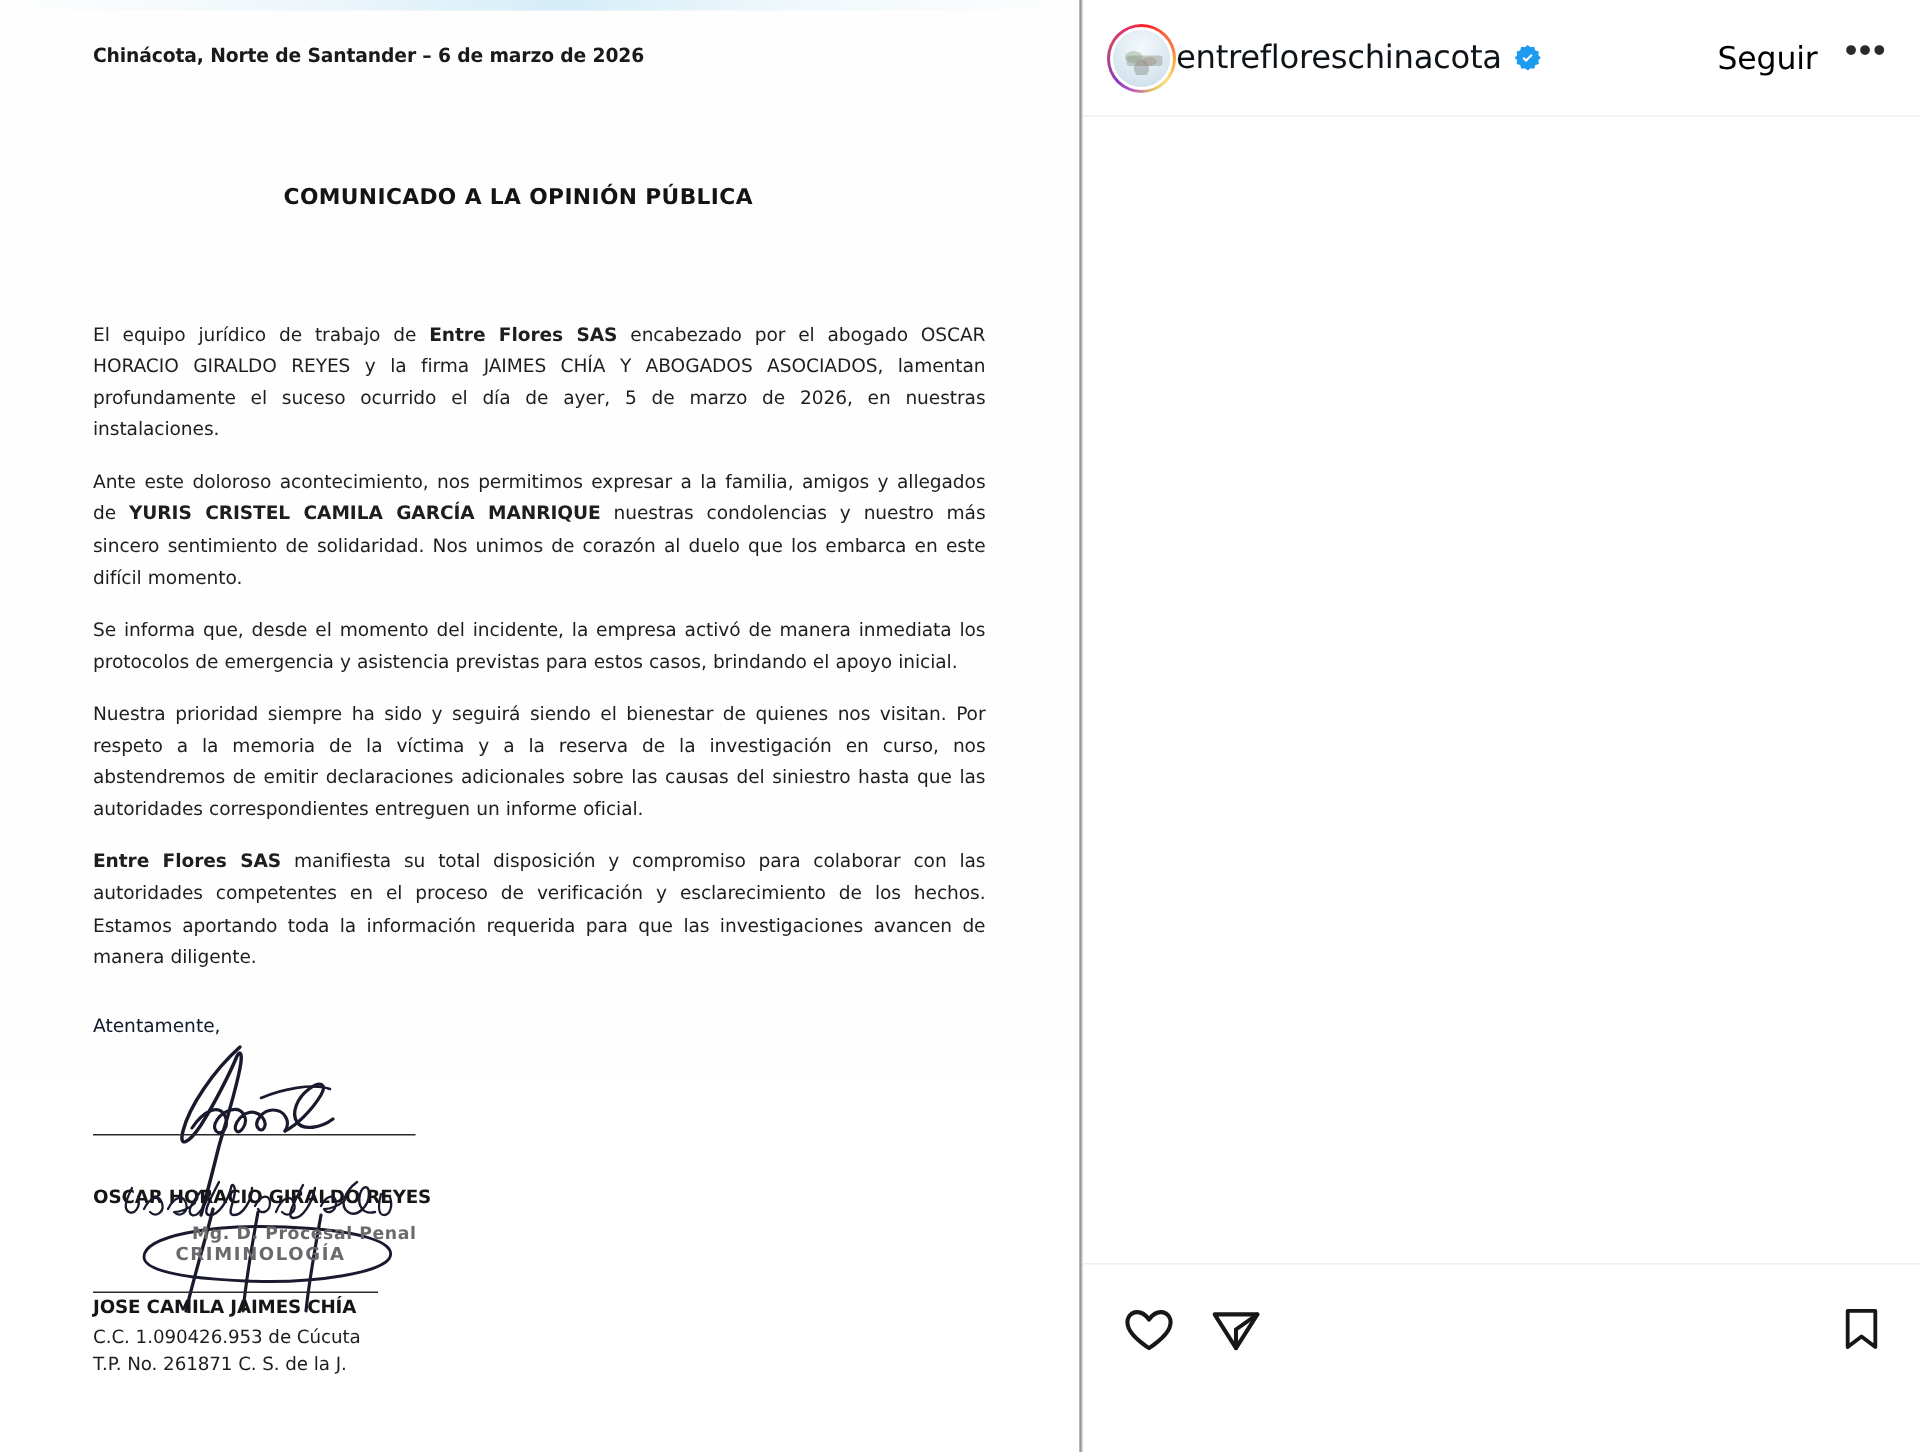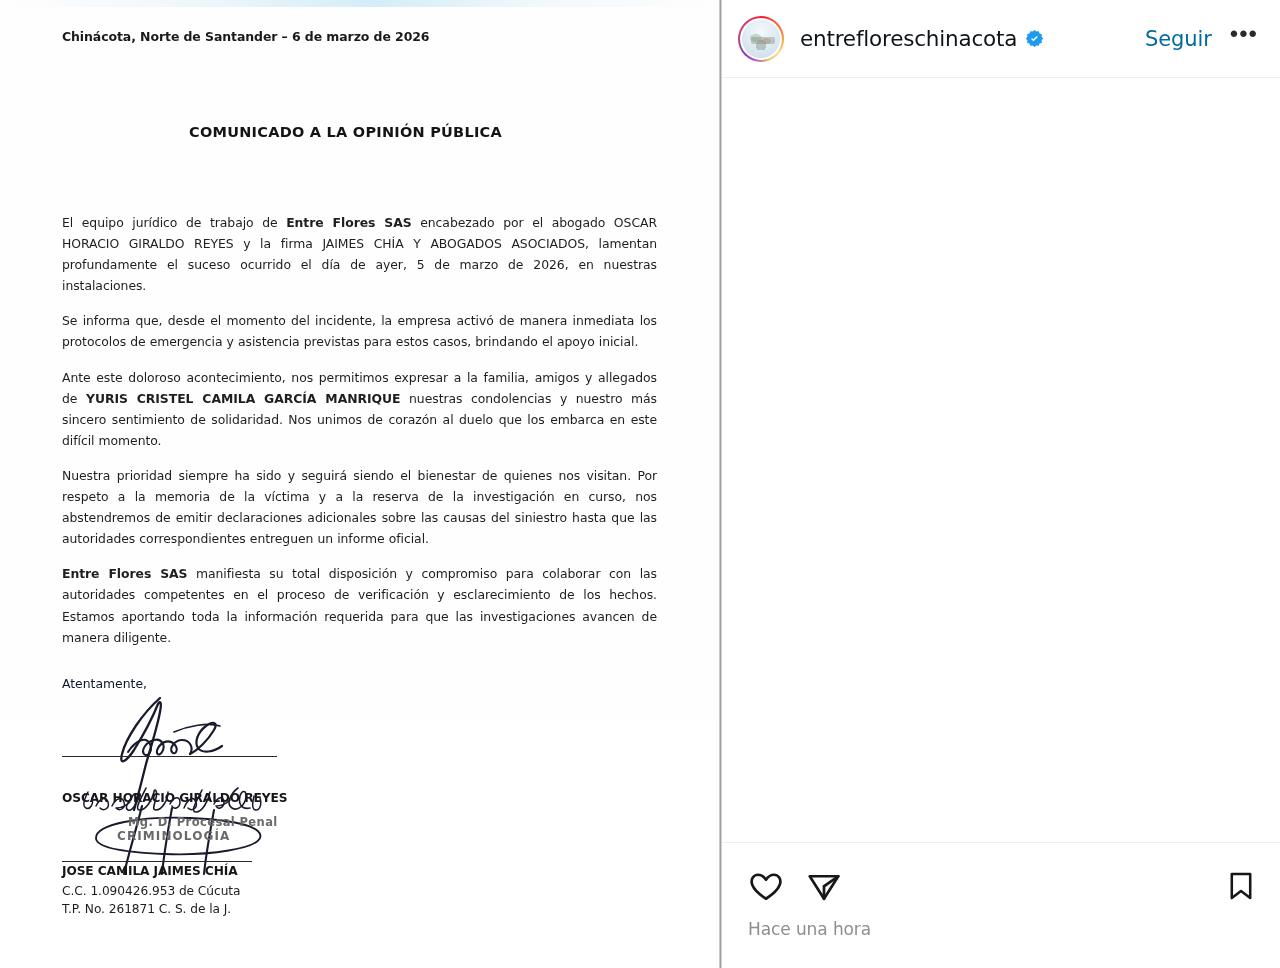--- a/index.html
+++ b/index.html
@@ -232,39 +232,38 @@
   .avatar-inner::after {
     content: "";
     position: absolute;
     left: 9px; top: 17px;
     width: 24px; height: 7px;
     background: rgba(120,120,110,0.35);
     border-radius: 2px;
   }
 
   .ig-username {
-    margin-left: 16px;
     font-size: 21.5px;
     color: #0f1419;
     font-family: "DejaVu Sans", sans-serif;
     letter-spacing: -0.2px;
     white-space: nowrap;
   }
   .verified {
     margin-left: 8px;
     width: 19px; height: 19px;
     flex: 0 0 19px;
     display: inline-flex;
     align-items: center;
     justify-content: center;
   }
   .ig-spacer { flex: 1 1 auto; }
   .ig-follow {
     font-size: 21px;
-    color: #0369a1;
+    color: #000000;
     font-family: "DejaVu Sans", sans-serif;
     background: none;
     border: 0;
     padding: 0 10px 0 0;
     cursor: pointer;
     letter-spacing: -0.1px;
   }
   .ig-more {
     font-size: 24px;
     color: #2a2a2a;
@@ -319,22 +318,22 @@
   <div class="doc-pane">
     <div class="doc-sheet">
       <div class="doc-inner">
 
         <div class="doc-date">Chinácota, Norte de Santander – 6 de marzo de 2026</div>
 
         <div class="doc-title">COMUNICADO A LA OPINIÓN PÚBLICA</div>
 
         <div class="doc-body" id="doc-body">
             <p><span>El equipo jurídico de trabajo de </span><b>Entre Flores SAS</b><span> encabezado por el abogado OSCAR HORACIO GIRALDO REYES y la firma JAIMES CHÍA Y ABOGADOS ASOCIADOS, lamentan profundamente el suceso ocurrido el día de ayer, 5 de marzo de 2026, en nuestras instalaciones.</span></p>
+            <p><span>Ante este doloroso acontecimiento, nos permitimos expresar a la familia, amigos y allegados de </span><b>YURIS CRISTEL CAMILA GARCÍA MANRIQUE</b><span> nuestras condolencias y nuestro más sincero sentimiento de solidaridad. Nos unimos de corazón al duelo que los embarca en este difícil momento.</span></p>
             <p><span>Se informa que, desde el momento del incidente, la empresa activó de manera inmediata los protocolos de emergencia y asistencia previstas para estos casos, brindando el apoyo inicial.</span></p>
-            <p><span>Ante este doloroso acontecimiento, nos permitimos expresar a la familia, amigos y allegados de </span><b>YURIS CRISTEL CAMILA GARCÍA MANRIQUE</b><span> nuestras condolencias y nuestro más sincero sentimiento de solidaridad. Nos unimos de corazón al duelo que los embarca en este difícil momento.</span></p>
             <p><span>Nuestra prioridad siempre ha sido y seguirá siendo el bienestar de quienes nos visitan. Por respeto a la memoria de la víctima y a la reserva de la investigación en curso, nos abstendremos de emitir declaraciones adicionales sobre las causas del siniestro hasta que las autoridades correspondientes entreguen un informe oficial.</span></p>
             <p><b>Entre Flores SAS</b><span> manifiesta su total disposición y compromiso para colaborar con las autoridades competentes en el proceso de verificación y esclarecimiento de los hechos. Estamos aportando toda la información requerida para que las investigaciones avancen de manera diligente.</span></p>
           </div>
 
         <div class="closing">Atentamente,</div>
 
         <div class="sigblock-1">
           <svg class="ink" width="230" height="80" viewBox="0 0 230 80" aria-hidden="true">
             <g fill="none" stroke="#1a1a2e" stroke-linecap="round" stroke-linejoin="round">
               <path d="M98 6 C80 22, 64 46, 60 62 C57 74, 64 70, 72 58 C82 42, 92 22, 96 12
@@ -436,16 +435,15 @@
           </svg>
         </button>
 
         <button class="ig-icon-btn save">
           <svg width="34" height="34" viewBox="0 0 24 24" aria-hidden="true">
             <path fill="none" stroke="#171717" stroke-width="1.8" stroke-linejoin="round" d="M5.5 3.5h13v17l-6.5-5-6.5 5z"></path>
           </svg>
         </button>
       </div>
 
-      <div class="ig-time">Hace una hora</div>
     </div>
   </div>
 </div>
 
 </body></html>

